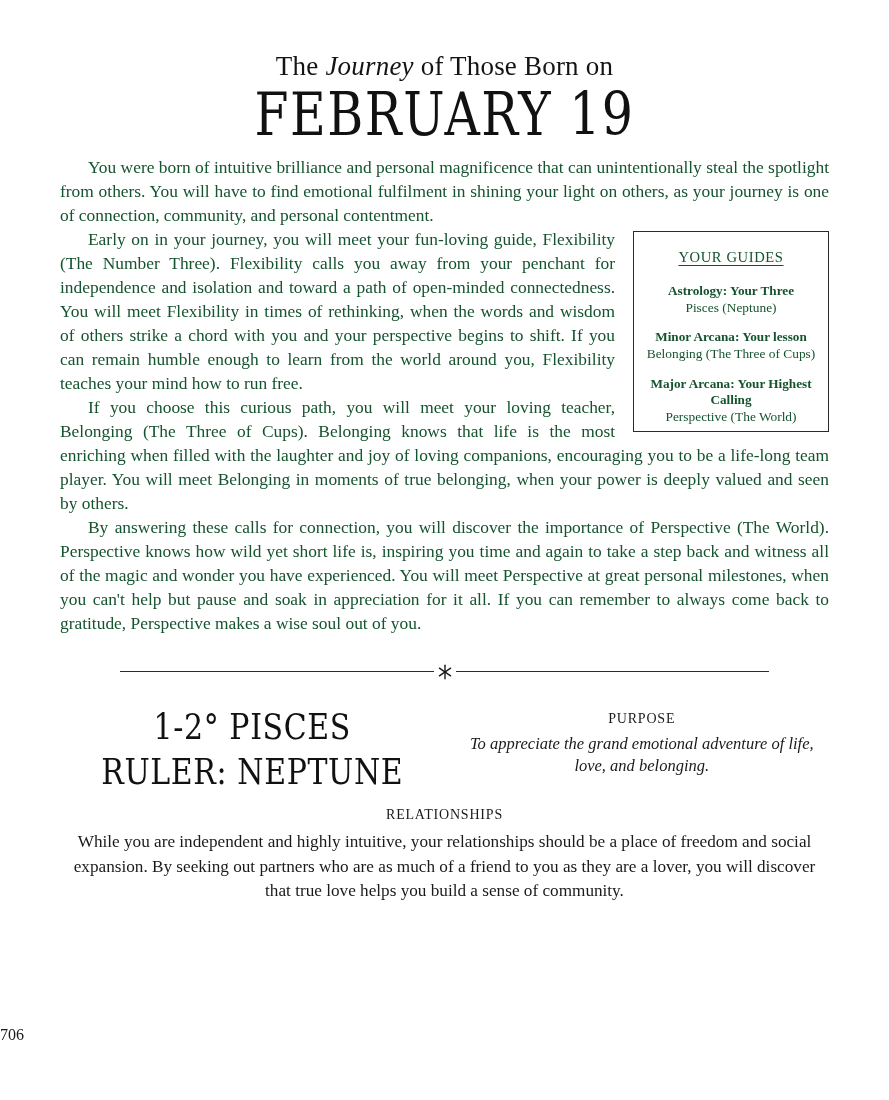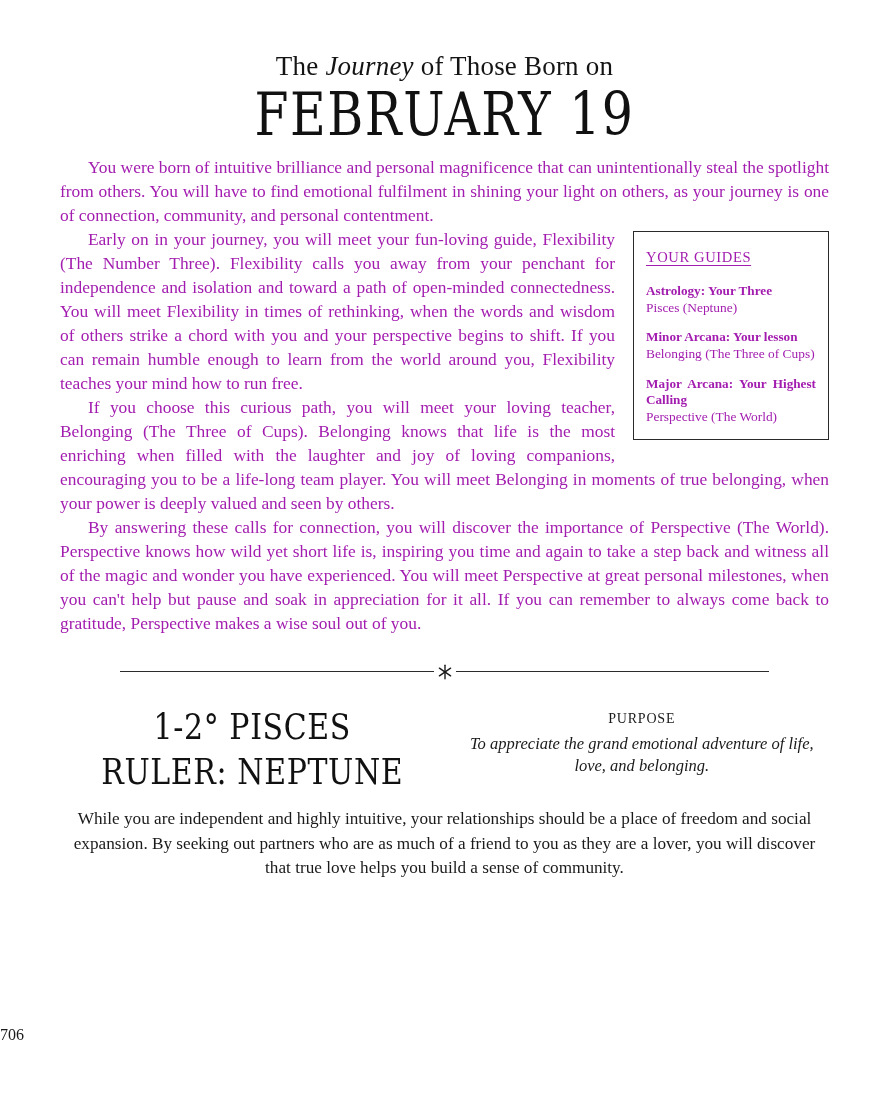--- a/index.html
+++ b/index.html
@@ -48,40 +48,41 @@
     transform: scaleY(1.22);
     transform-origin: top center;
     color: #111111;
   }
 
   
   .body-col {
     font-size: 17.4px;
     line-height: 1.38;
     text-align: justify;
-    color: #a21caf;
+    color: #14532d;
   }
   p.para {
     margin: 0;
     text-indent: 28px;
   }
   p.para + p.para { margin-top: 0px; }
   .ital { }
 
   
   .wrap-section { overflow: hidden; }
 
   
   .guides-box {
     float: right;
     width: 196px;
     border: 1px solid #2a2a2a;
     box-sizing: border-box;
     margin: 4px 0 6px 18px;
-    padding: 16px 12px 10px 12px;
+    padding: 16px 12px 2px 12px;
+    text-align: center;
     font-size: 13.4px;
     line-height: 1.3;
   }
   .guides-title {
     font-size: 14.6px;
     letter-spacing: 0.6px;
     text-decoration: underline;
     text-underline-offset: 3px;
     margin-bottom: 16px;
   }
@@ -252,18 +253,19 @@
       <div class="sign-line">1-2° PISCES</div>
       <div class="sign-line second">RULER: NEPTUNE</div>
     </div>
     <div class="lower-right">
       <div class="section-head">PURPOSE</div>
       <div class="purpose-text">To appreciate the grand emotional adventure of life, love, and belonging.</div>
     </div>
   </div>
 
   <div class="relationships">
+    <div class="section-head">RELATIONSHIPS</div>
     <div class="rel-body">While you are independent and highly intuitive, your relationships should be a place of freedom and social expansion. By seeking out partners who are as much of a friend to you as they are a lover, you will discover that true love helps you build a sense of community.</div>
   </div>
 
   <div class="page-number">706</div>
 
 </div>
 
 </body></html>

